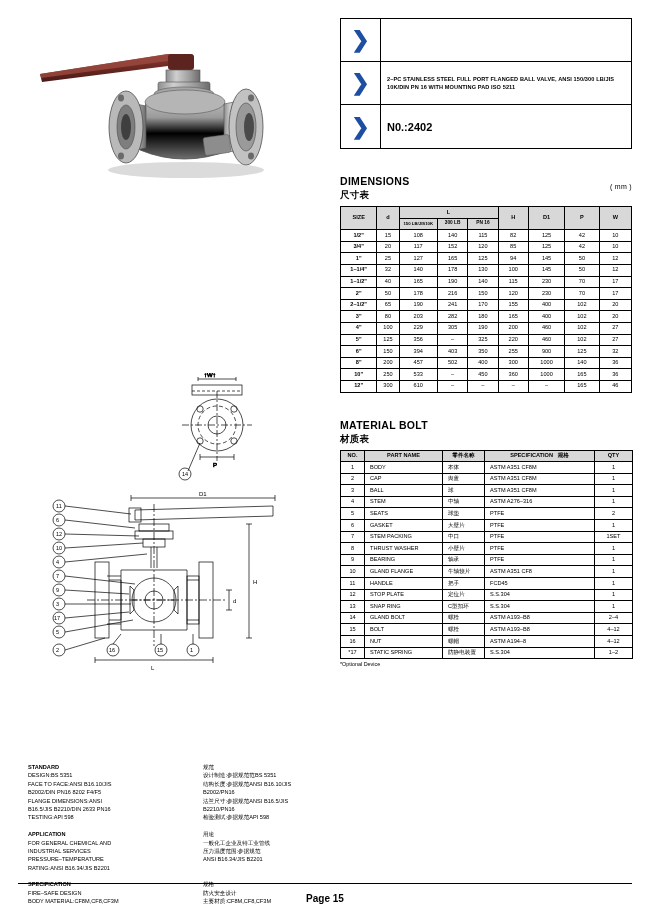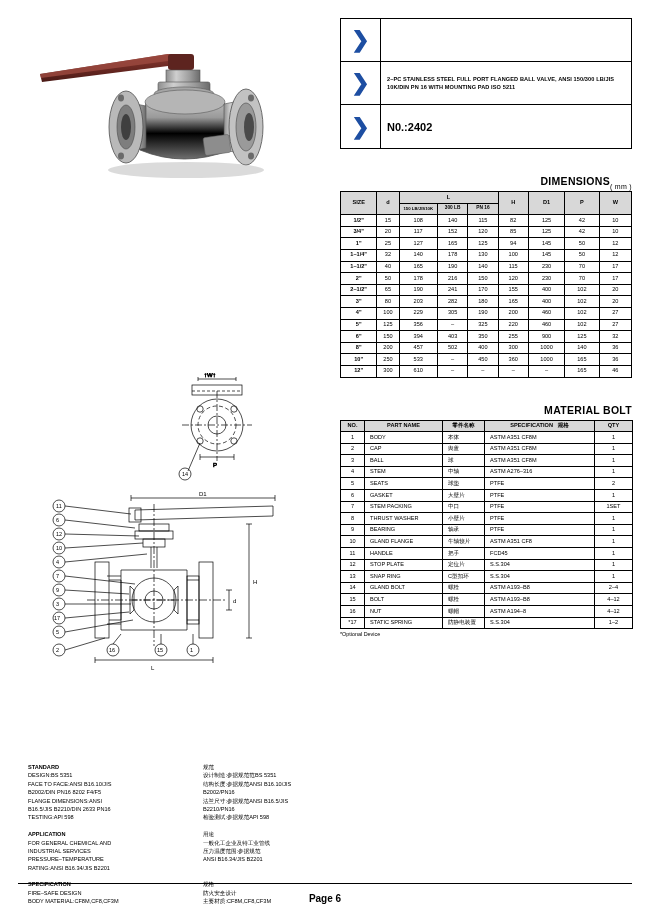--- a/index.html
+++ b/index.html
@@ -109,21 +109,20 @@
     font-size: 11px;
     font-weight: bold;
   }
 
   
   .sec-head {
     margin-top: 26px;
     font-size: 10.5px;
     font-weight: bold;
     letter-spacing: .3px;
-    text-align: right;
   }
   .sec-head .cn {
     display: block;
     font-size: 9.5px;
     margin-top: 2px;
   }
   .unit {
     float: right;
     font-size: 7px;
     font-weight: normal;
@@ -429,20 +428,21 @@
         <div class="tb-logo">❯</div>
         <div class="tb-text">
           <div class="tb-no">N0.:2402</div>
         </div>
       </div>
     </div>
 
     <div class="sec-head">
       <span class="unit">( mm )</span>
       <span>DIMENSIONS</span>
+      <span class="cn">尺寸表</span>
     </div>
 
     <table class="dim-table">
       <colgroup>
         <col style="width:36px">
           <col style="width:22px">
         <col style="width:38px">
           <col style="width:30px">
           <col style="width:30px">
         <col style="width:30px">
@@ -619,20 +619,21 @@
             <td>–</td>
             <td>–</td>
             <td>165</td>
             <td>46</td>
           </tr>
         </tbody>
     </table>
 
     <div class="sec-head">
       <span>MATERIAL BOLT</span>
+      <span class="cn">材质表</span>
     </div>
 
     <table class="mat-table">
       <colgroup>
         <col style="width:24px">
           <col style="width:78px">
           <col style="width:42px">
           <col style="width:110px">
           <col style="width:38px">
       </colgroup>
@@ -768,14 +769,14 @@
             <td class="cn">防静电装置</td>
             <td class="sp">S.S.304</td>
             <td>1–2</td>
           </tr>
         </tbody>
     </table>
     <div class="opt-note">*Optional  Device</div>
   </div>
 
   <div class="footer-rule"></div>
-  <div class="footer">Page 6</div>
+  <div class="footer">Page 15</div>
 </div>
 
 </body></html>

